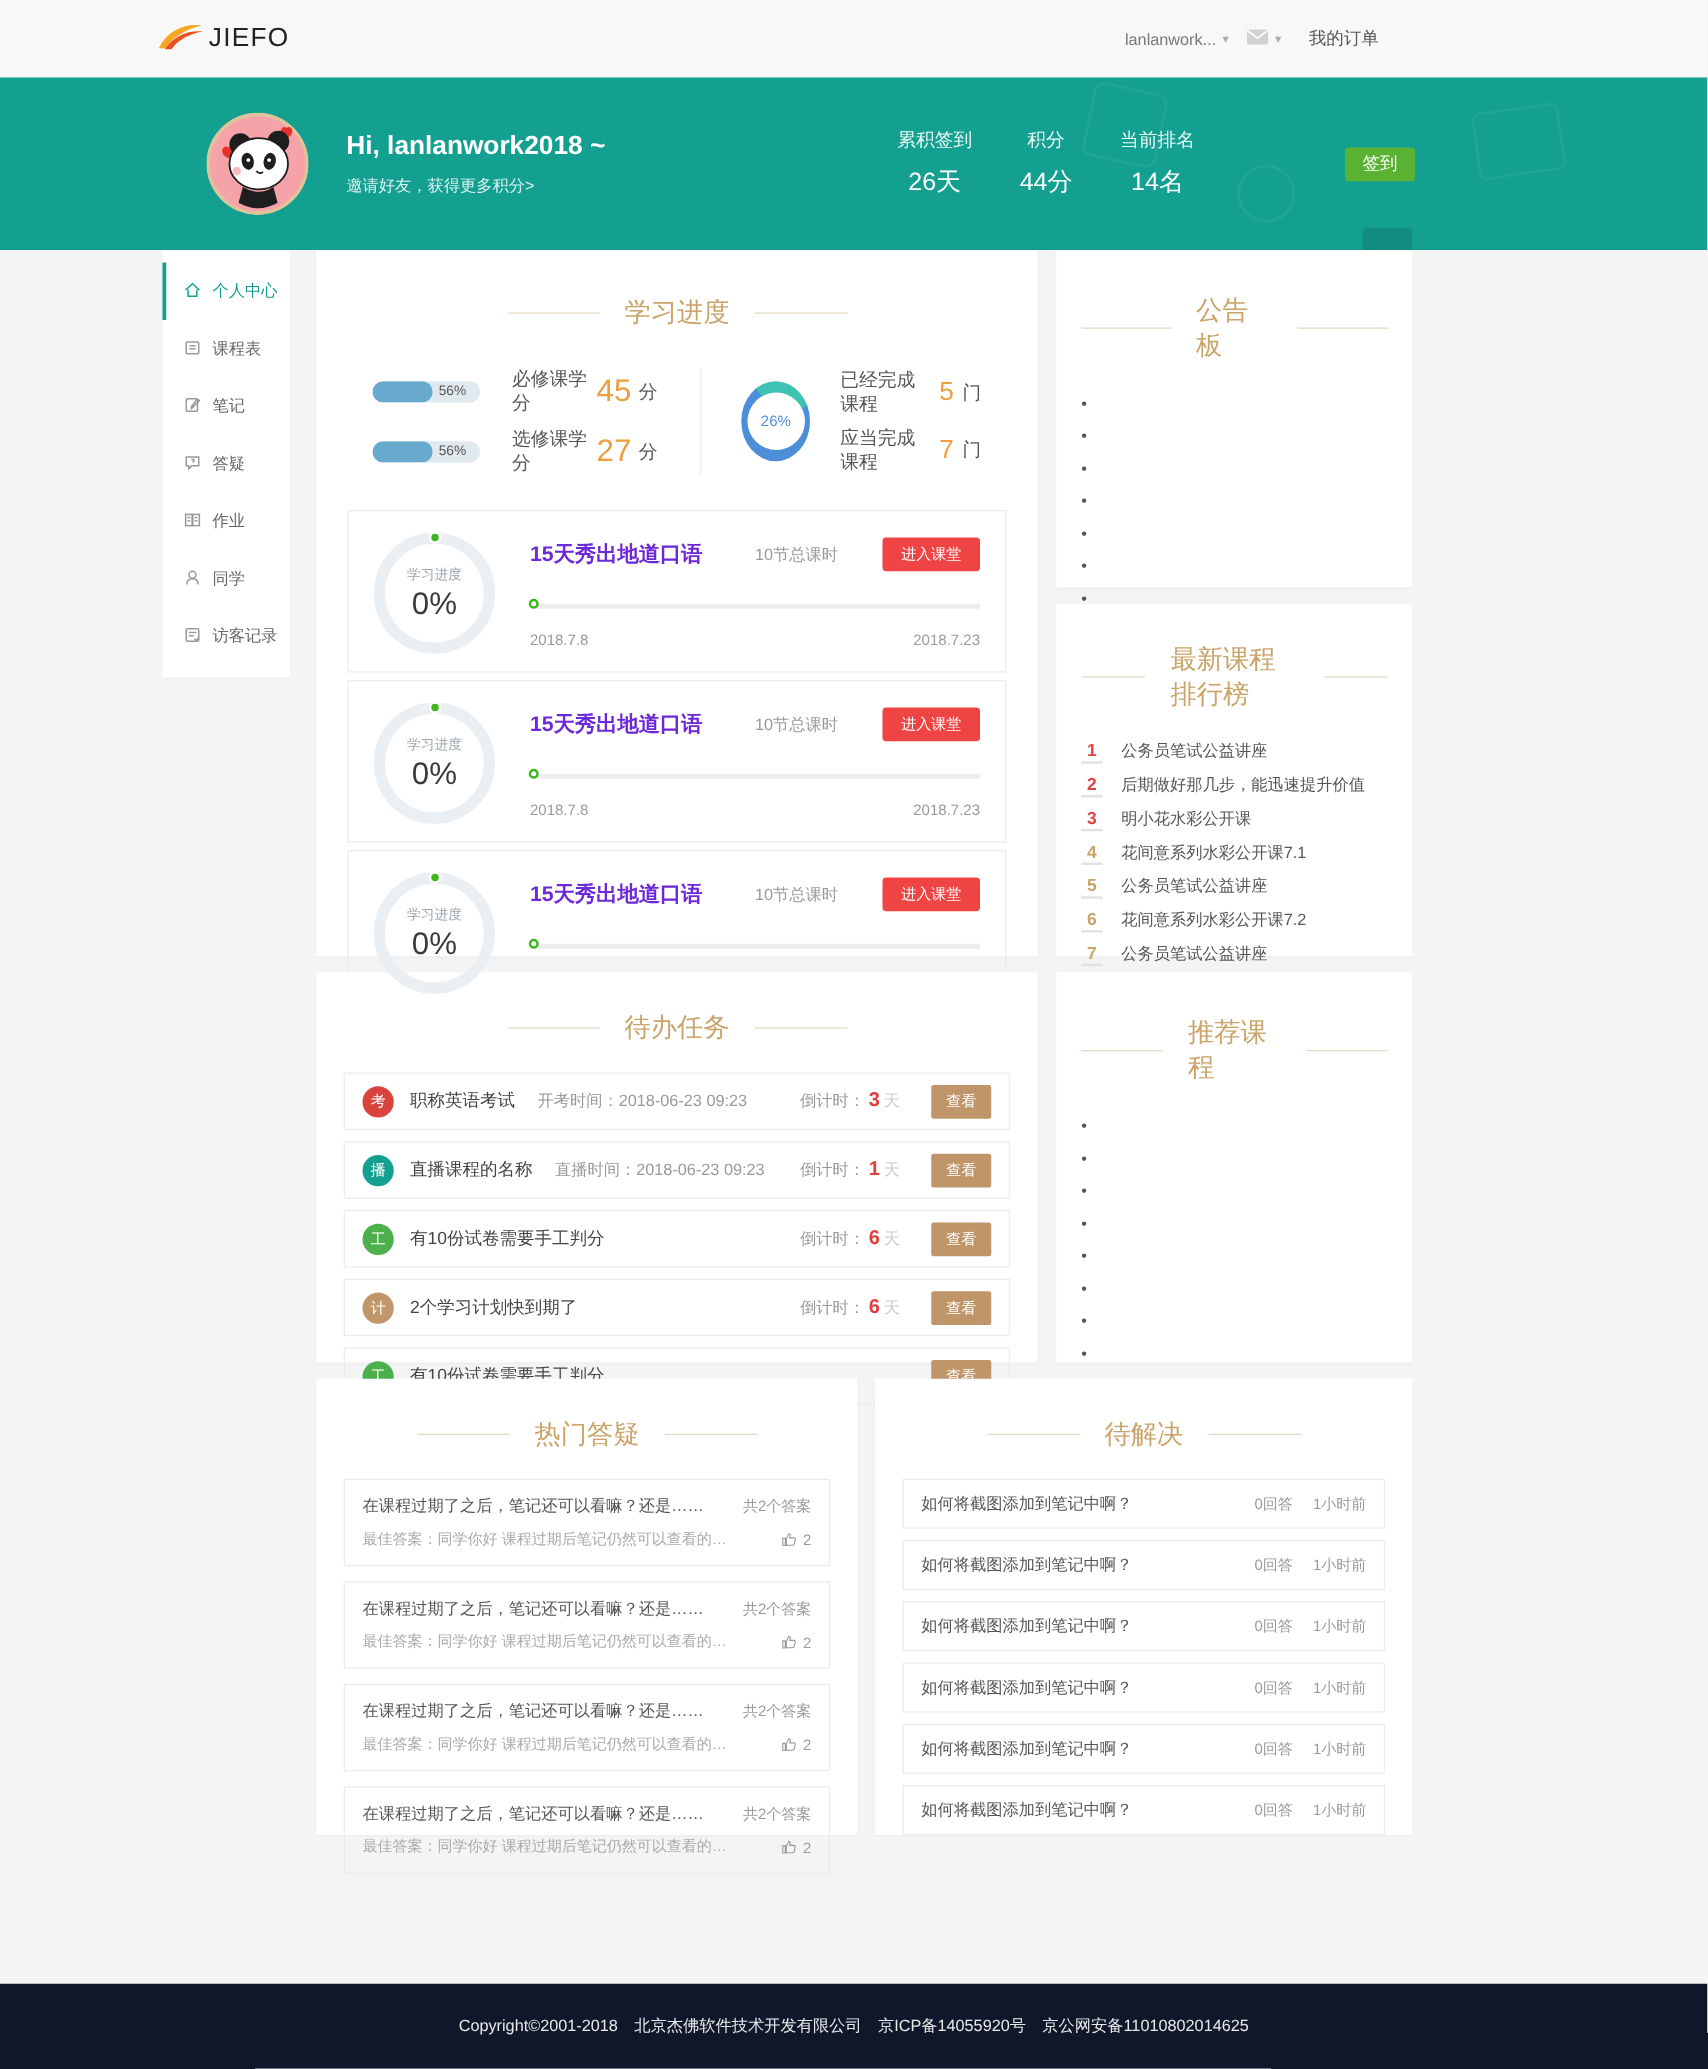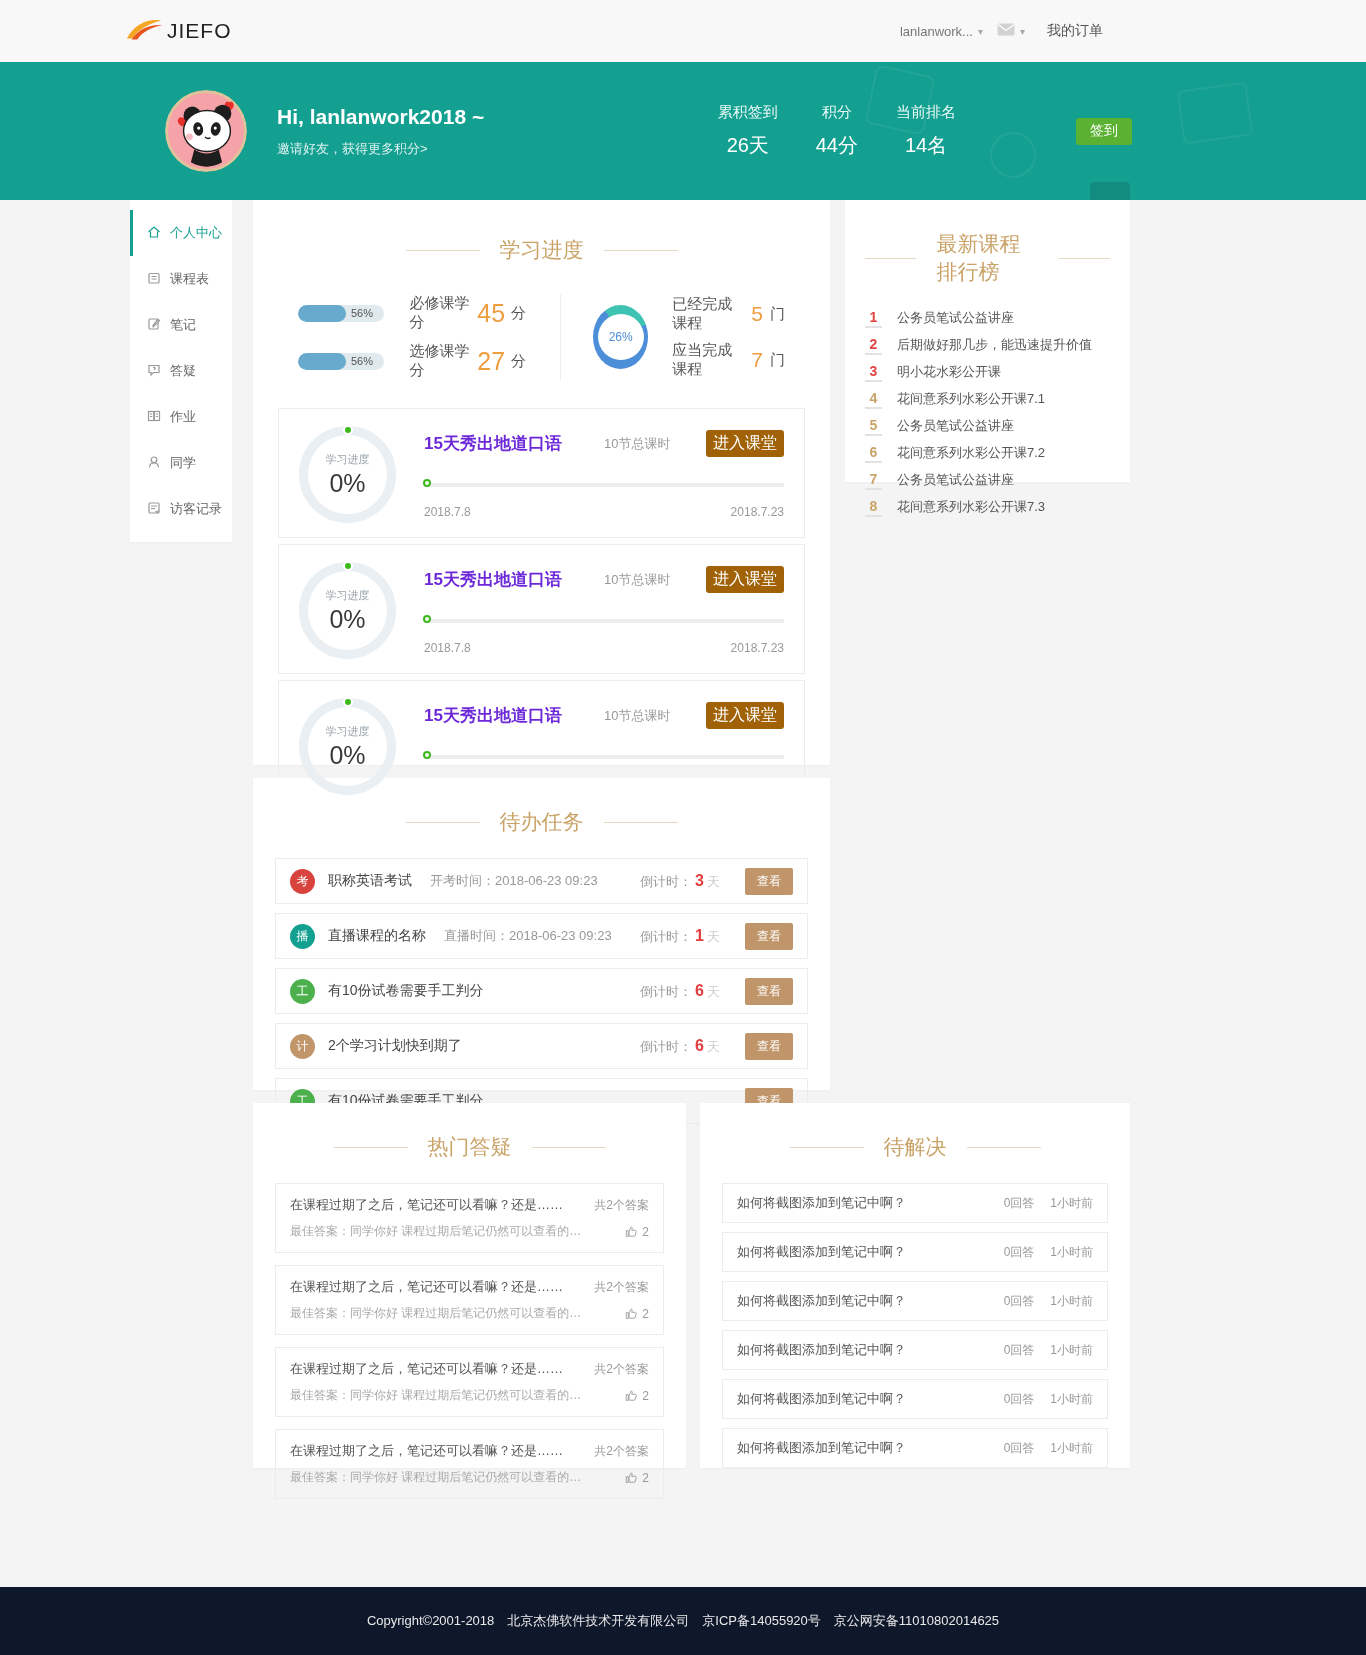--- a/index.html
+++ b/index.html
@@ -78,22 +78,22 @@
 .ring { position:relative; width:97px; height:97px; flex:0 0 auto; border:9px solid #e9eff3; border-radius:50%;
   display:flex; flex-direction:column; align-items:center; justify-content:center; }
 .ring-dot { position:absolute; top:-10px; left:50%; transform:translateX(-50%); width:10px; height:10px;
   background:#3cb81c; border:2px solid #fff; border-radius:50%; }
 .ring-label { font-size:11px; color:#9aa5ab; }
 .ring-value { font-size:25px; color:#3a3a3a; margin-top:2px; }
 .course-body { flex:1; margin-left:28px; }
 .course-top { display:flex; align-items:center; }
 .course-title { font-size:17px; font-weight:bold; color:#6d28d9; }
 .course-lessons { font-size:13px; color:#999; margin-left:42px; }
-.enter-btn { margin-left:auto; width:78px; height:27px; background:#a16207; color:#fff; border:none; border-radius:3px;
-  font-size:16px; cursor:pointer; }
+.enter-btn { margin-left:auto; width:78px; height:27px; background:#ef4444; color:#fff; border:none; border-radius:3px;
+  font-size:12px; cursor:pointer; }
 .course-line { position:relative; height:4px; background:#ededed; margin-top:26px; }
 .line-dot { position:absolute; left:-1px; top:-4px; width:8px; height:8px; background:#fff; border:2px solid #3cb81c; border-radius:50%; }
 .course-dates { display:flex; justify-content:space-between; margin-top:18px; font-size:12px; color:#999; }
 
 .notice-card { height:270px; padding:34px 20px 16px; }
 .bullet-list { margin-top:20px; list-style:none; }
 .bullet-list li { font-size:13px; color:#555; line-height:26px; white-space:nowrap; overflow:hidden; text-overflow:ellipsis; cursor:pointer; }
 .bullet-list li::before { content:"• "; color:#555; }
 .ranking-card { height:282px; padding:30px 20px 12px; }
 .rank-list { margin-top:18px; }
@@ -449,20 +449,37 @@
               <span class="cd-days"></span>
               <span class="cd-unit"></span>
             </span>
             <button class="view-btn">查看</button>
           </div>
         </div>
     </div>
   </div>
 
   <div class="rightcol">
+    <div class="card notice-card">
+      <div class="sec-title">
+        <span class="line"></span>
+          <span class="txt">公告板</span>
+          <span class="line"></span>
+      </div>
+      <ul class="bullet-list">
+
+      <li></li>
+          <li></li>
+          <li></li>
+          <li></li>
+          <li></li>
+          <li></li>
+          <li></li>
+        </ul>
+    </div>
 
     <div class="card ranking-card">
       <div class="sec-title">
         <span class="line"></span>
           <span class="txt">最新课程排行榜</span>
           <span class="line"></span>
       </div>
       <div class="rank-list">
 
       <div class="rank-row">
@@ -493,20 +510,39 @@
             <span class="rank-num" style="color: rgb(201, 163, 104);">7</span>
             <span class="rank-text">公务员笔试公益讲座</span>
           </div>
           <div class="rank-row">
             <span class="rank-num" style="color: rgb(201, 163, 104);">8</span>
             <span class="rank-text">花间意系列水彩公开课7.3</span>
           </div>
         </div>
     </div>
 
+    <div class="card recommend-card">
+      <div class="sec-title">
+        <span class="line"></span>
+          <span class="txt">推荐课程</span>
+          <span class="line"></span>
+      </div>
+      <ul class="bullet-list">
+
+      <li></li>
+          <li></li>
+          <li></li>
+          <li></li>
+          <li></li>
+          <li></li>
+          <li></li>
+          <li></li>
+          <li></li>
+        </ul>
+    </div>
   </div>
 </div>
 
 <div class="bottomrow">
   <div class="card qa-card">
     <div class="sec-title">
       <span class="line"></span>
         <span class="txt">热门答疑</span>
         <span class="line"></span>
     </div>

